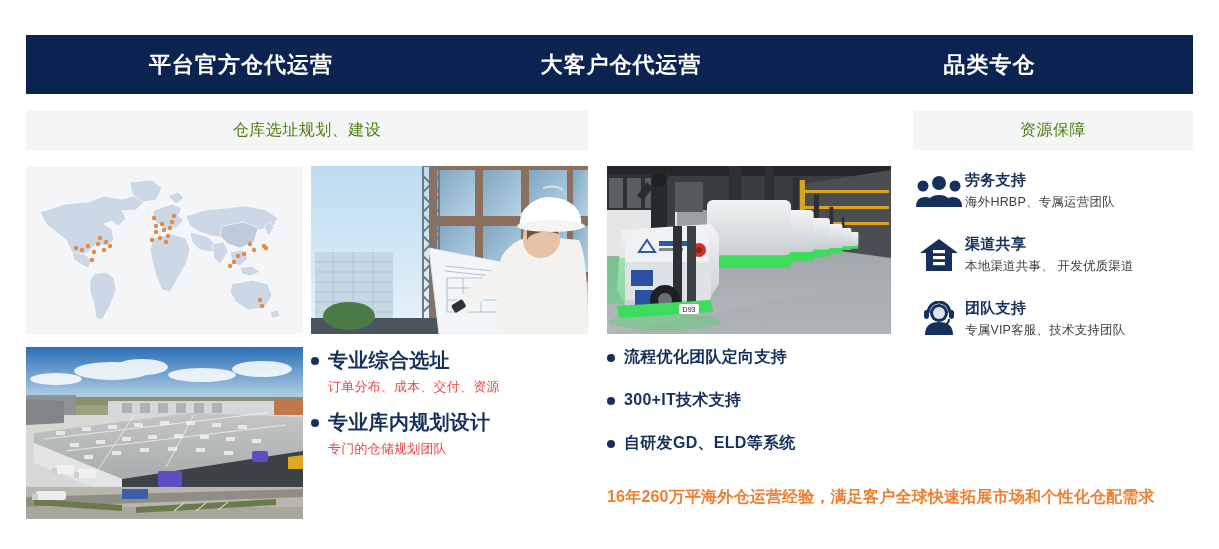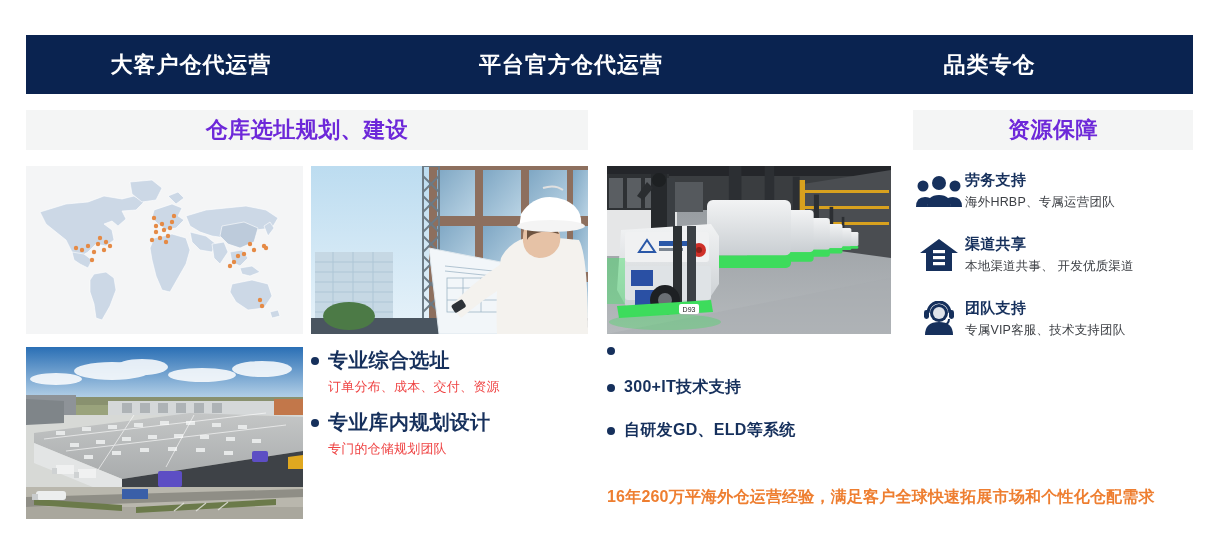--- a/index.html
+++ b/index.html
@@ -29,21 +29,21 @@
   .tc2 { width: 330px; }
   .tc3 { width: 407px; }
 
   
   .sechdr {
     position: absolute; top: 110px; height: 40px;
     background: #f4f5f5;
     display: flex; align-items: center; justify-content: center;
   }
   .sechdr span {
-    color: #6d28d9; font-size: 22px; font-weight: bold;
+    color: #4d7c0f; font-size: 16px; font-weight: normal;
     letter-spacing: .5px; white-space: nowrap;
   }
   .sh-left  { left: 26px;  width: 562px; }
   .sh-mid   { left: 607px; width: 284px; }
   .sh-right { left: 913px; width: 280px; }
 
   
   .photo { position: absolute; overflow: hidden; }
 
   
@@ -96,22 +96,22 @@
     color: #ee7e30; font-size: 16px; font-weight: bold;
     letter-spacing: .2px; white-space: nowrap;
   }
 </style>
 </head>
 <body>
 
 <div class="page">
 
   <div class="topbar">
+    <div class="topbar-cell tc1">平台官方仓代运营</div>
     <div class="topbar-cell tc2">大客户仓代运营</div>
-    <div class="topbar-cell tc1">平台官方仓代运营</div>
     <div class="topbar-cell tc3">品类专仓</div>
   </div>
 
   <div class="sechdr sh-left">
     <span>仓库选址规划、建设</span>
   </div>
   <div class="sechdr sh-right">
     <span>资源保障</span>
   </div>
 
@@ -506,20 +506,21 @@
         <span>专业库内规划设计</span>
       </div>
       <div class="b-sub">专门的仓储规划团队</div>
     </div>
   </div>
 
   <div class="bullets bl-mid">
     <div class="b-item">
       <div class="b-title">
         <span class="b-dot"></span>
+        <span>流程优化团队定向支持</span>
       </div>
     </div>
     <div class="b-item">
       <div class="b-title">
         <span class="b-dot"></span>
         <span>300+IT技术支持</span>
       </div>
     </div>
     <div class="b-item">
       <div class="b-title">

